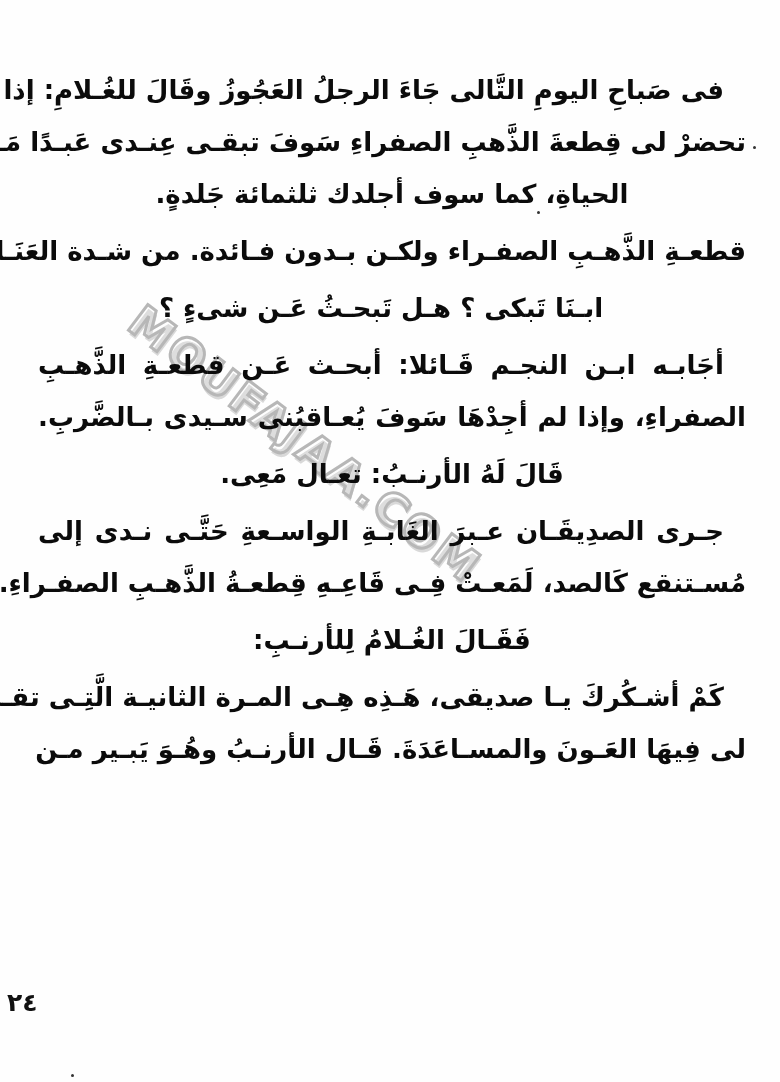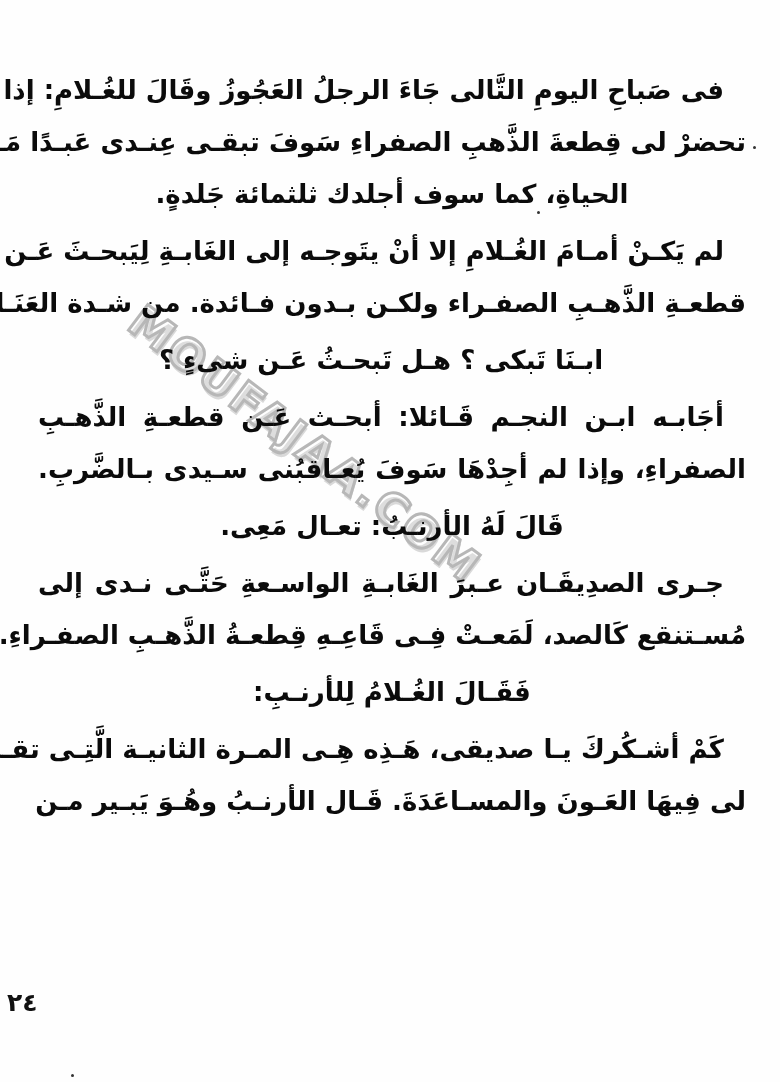--- a/index.html
+++ b/index.html
@@ -91,21 +91,20 @@
 
   <div class="text-block">
 
     <div class="para">
       <div class="line j ind">فى صَباحِ اليومِ التَّالى جَاءَ الرجلُ العَجُوزُ وقَالَ للغُـلامِ: إذا لم</div>
       <div class="line j">تحضرْ لى قِطعةَ الذَّهبِ الصفراءِ سَوفَ تبقـى عِنـدى عَبـدًا مَـدى</div>
       <div class="line r">الحياةِ، كما سوف أجلدك ثلثمائة جَلدةٍ.</div>
     </div>
 
     <div class="para">
-      <div class="line j ind">لم يَكـنْ أمـامَ الغُـلامِ إلا أنْ يتَوجـه إلى الغَابـةِ لِيَبحـثَ عَـن</div>
       <div class="line j">قطعـةِ الذَّهـبِ الصفـراء ولكـن بـدون فـائدة. من شـدة العَنَـاء</div>
     </div>
 
     <div class="para">
       <div class="line r ind">ابـنَا تَبكى ؟ هـل تَبحـثُ عَـن شىءٍ ؟</div>
     </div>
 
     <div class="para">
       <div class="line j ind">أجَابـه ابـن النجـم قَـائلا: أبحـث عَـن قطعـةِ الذَّهـبِ</div>
       <div class="line j">الصفراءِ، وإذا لم أجِدْهَا سَوفَ يُعـاقبُنى سـيدى بـالضَّربِ.</div>

